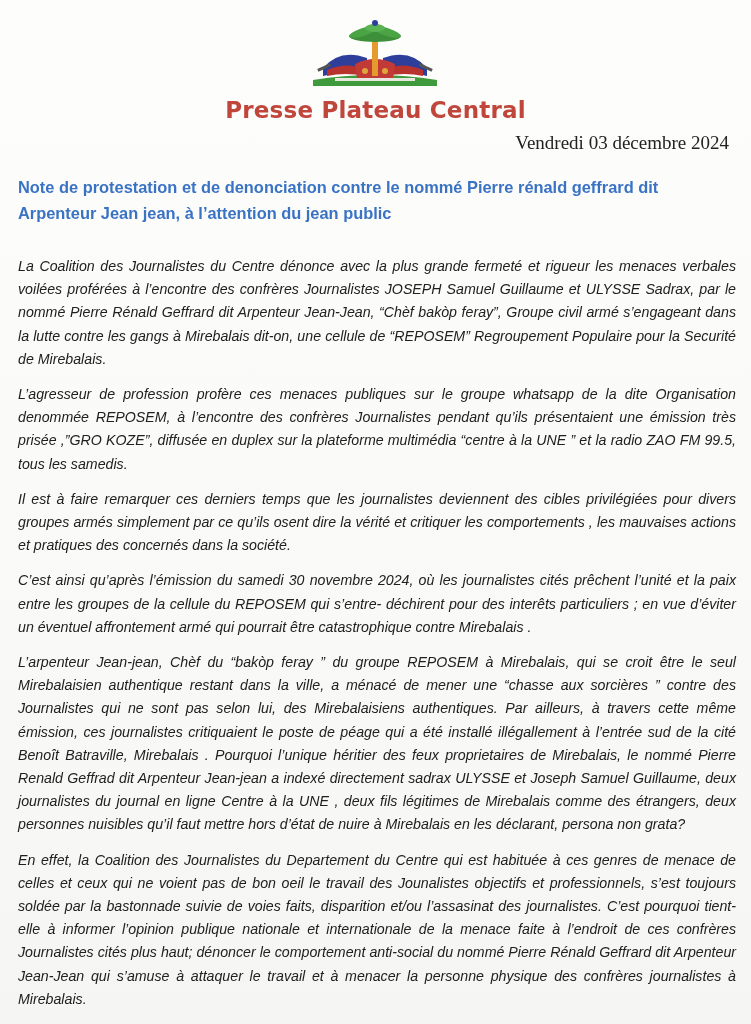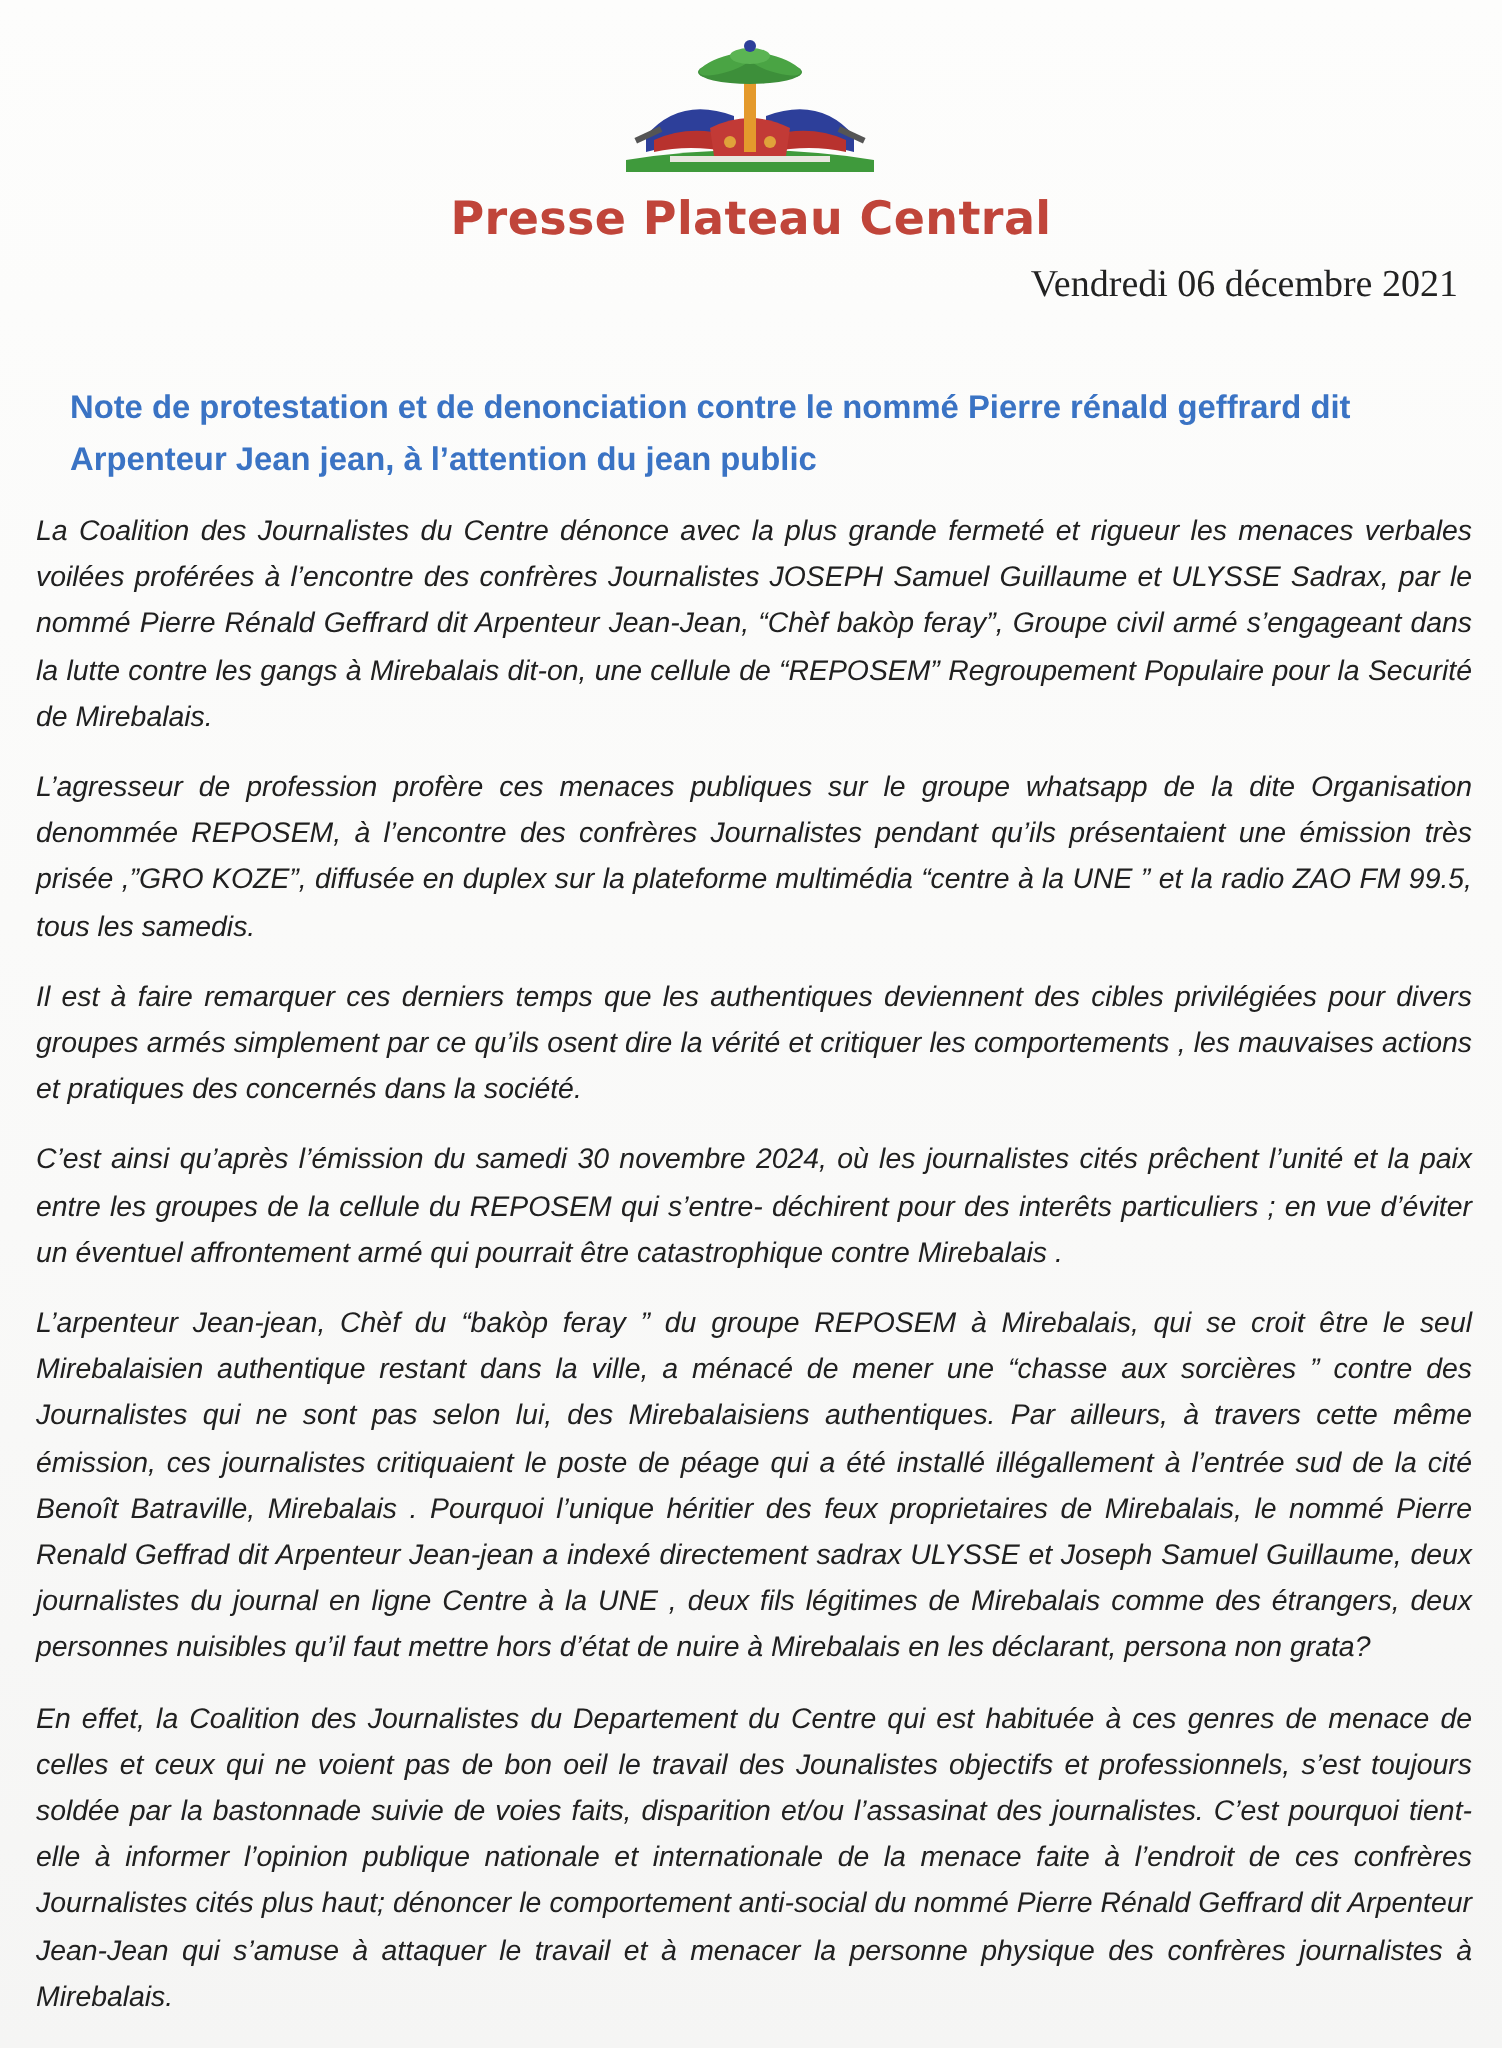--- a/index.html
+++ b/index.html
@@ -53,21 +53,21 @@
     .subject {
       position: absolute;
       left: 18px;
       top: 174px;
       width: 715px;
       font-family: "Liberation Sans", sans-serif;
       font-weight: bold;
       font-size: 16.4px;
       line-height: 26px;
       color: #3a73c4;
-      margin: 17px;
+      margin: 0;
     }
     .body-text {
       position: absolute;
       left: 18px;
       top: 255px;
       width: 718px;
       font-family: "Liberation Sans", sans-serif;
       font-size: 14.2px;
       line-height: 23.2px;
       color: #202020;
@@ -110,29 +110,29 @@
 
     <rect x="12" y="48" width="14" height="3" fill="#555" transform="rotate(-25 19 49)"></rect>
     <rect x="114" y="48" width="14" height="3" fill="#555" transform="rotate(25 121 49)"></rect>
 
     <circle cx="60" cy="53" r="3" fill="#e0a23a"></circle>
     <circle cx="80" cy="53" r="3" fill="#e0a23a"></circle>
   </svg>
 
   <h1 class="org-title">Presse Plateau Central</h1>
 
-  <p class="date-line">Vendredi 06 décembre 2021</p>
+  <p class="date-line">Vendredi 03 décembre 2024</p>
 
   <div class="subject">
     <div>Note de protestation et de denonciation contre le nommé Pierre rénald geffrard dit</div>
     <div>Arpenteur Jean jean, à l’attention du jean public</div>
   </div>
 
   <div class="body-text">
     <p>La Coalition des Journalistes du Centre dénonce avec la plus grande fermeté et rigueur les menaces verbales voilées proférées à l’encontre des confrères Journalistes JOSEPH Samuel Guillaume et ULYSSE Sadrax, par le nommé Pierre Rénald Geffrard dit Arpenteur Jean-Jean, “Chèf bakòp feray”, Groupe civil armé s’engageant dans la lutte contre les gangs à Mirebalais dit-on, une cellule de “REPOSEM” Regroupement Populaire pour la Securité de Mirebalais.</p>
     <p>L’agresseur de profession profère ces menaces publiques sur le groupe whatsapp de la dite Organisation denommée REPOSEM, à l’encontre des confrères Journalistes pendant qu’ils présentaient une émission très prisée ,”GRO KOZE”, diffusée en duplex sur la plateforme multimédia “centre à la UNE ” et la radio ZAO FM 99.5, tous les samedis.</p>
-    <p>Il est à faire remarquer ces derniers temps que les authentiques deviennent des cibles privilégiées pour divers groupes armés simplement par ce qu’ils osent dire la vérité et critiquer les comportements , les mauvaises actions et pratiques des concernés dans la société.</p>
+    <p>Il est à faire remarquer ces derniers temps que les journalistes deviennent des cibles privilégiées pour divers groupes armés simplement par ce qu’ils osent dire la vérité et critiquer les comportements , les mauvaises actions et pratiques des concernés dans la société.</p>
     <p>C’est ainsi qu’après l’émission du samedi 30 novembre 2024, où les journalistes cités prêchent l’unité et la paix entre les groupes de la cellule du REPOSEM qui s’entre- déchirent  pour des interêts particuliers ; en vue d’éviter un éventuel affrontement armé qui pourrait être catastrophique contre Mirebalais .</p>
     <p>L’arpenteur Jean-jean, Chèf du “bakòp feray ” du groupe REPOSEM à Mirebalais, qui se croit être le seul Mirebalaisien authentique restant dans la ville, a ménacé de mener une “chasse aux sorcières ” contre des Journalistes  qui ne sont pas selon lui, des Mirebalaisiens authentiques. Par ailleurs, à travers cette même émission, ces journalistes critiquaient le poste de péage qui a été installé illégallement à l’entrée sud de la cité Benoît  Batraville, Mirebalais . Pourquoi l’unique héritier des feux proprietaires de Mirebalais, le nommé Pierre Renald Geffrad dit Arpenteur Jean-jean a indexé directement sadrax ULYSSE et Joseph Samuel Guillaume, deux journalistes du journal en ligne  Centre à la UNE , deux fils légitimes de Mirebalais comme des étrangers,  deux personnes nuisibles qu’il faut mettre hors d’état de nuire à Mirebalais en les déclarant, persona non grata?</p>
     <p class="last">En effet, la Coalition des Journalistes du Departement du Centre qui est habituée à ces genres de menace de celles et ceux qui ne voient pas de bon oeil le travail des Jounalistes objectifs et professionnels, s’est toujours soldée par la bastonnade suivie de voies faits, disparition et/ou l’assasinat des journalistes. C’est pourquoi tient-elle à informer l’opinion publique nationale et internationale de la menace faite à l’endroit de ces confrères Journalistes cités plus haut; dénoncer le comportement anti-social du nommé Pierre Rénald Geffrard dit Arpenteur Jean-Jean qui s’amuse à attaquer le travail et à menacer la personne physique des confrères journalistes à Mirebalais.</p>
   </div>
 
 </div>
 
 </body></html>

